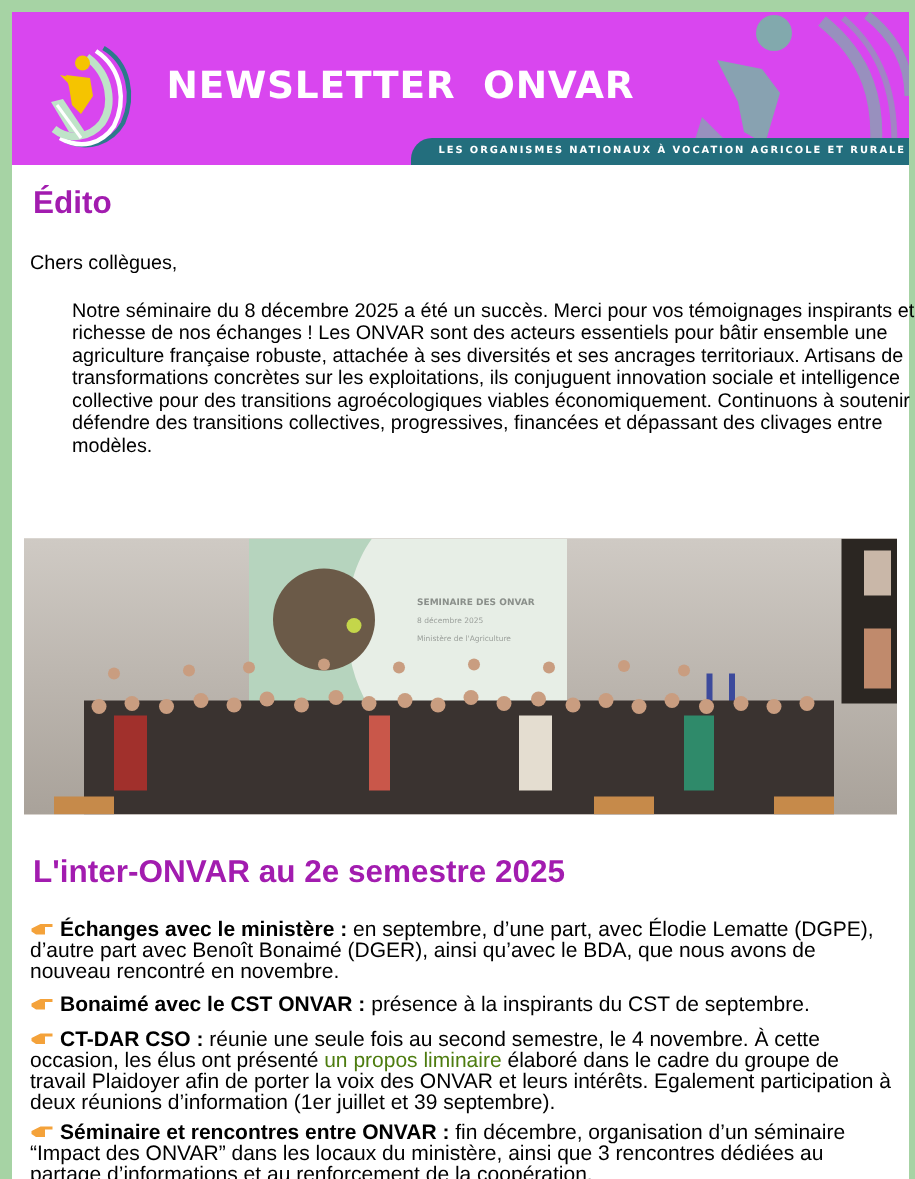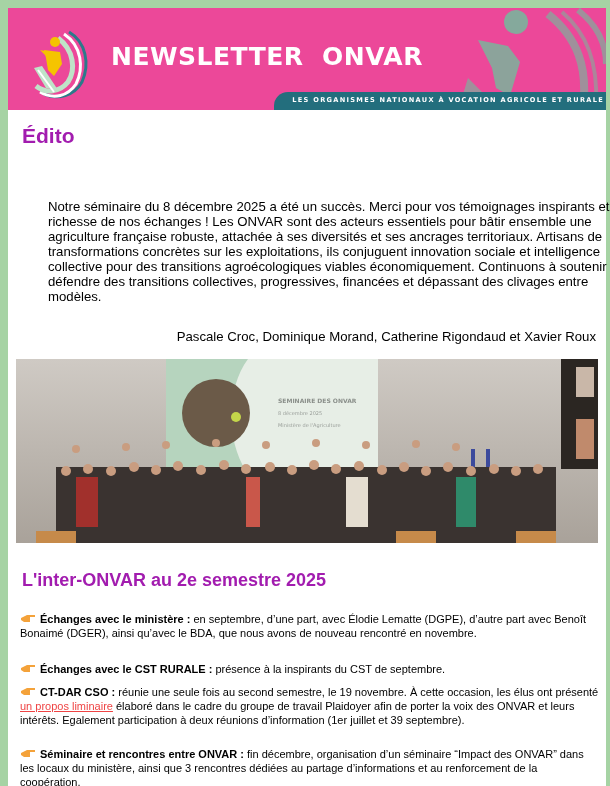--- a/index.html
+++ b/index.html
@@ -8,21 +8,21 @@
     background: #a6d3a4;
     font-family: "Liberation Sans", sans-serif;
     color: #000;
   }
   .panel {
     position: absolute; left: 8px; top: 8px; width: 598px; height: 800px;
     background: #ffffff;
   }
   .banner {
     position: absolute; left: 0; top: 0; width: 598px; height: 102px;
-    background: #ec4899; overflow: hidden;
+    background: #d946ef; overflow: hidden;
   }
   .banner-title {
     position: absolute; left: 103px; top: 34px;
     font-family: "DejaVu Sans", sans-serif; font-weight: bold;
     font-size: 25px; color: #ffffff; letter-spacing: 0.5px; white-space: pre;
   }
   .banner-strip {
     position: absolute; left: 266px; top: 84px; width: 340px; height: 18px;
     background: #236e7d; border-top-left-radius: 14px;
   }
@@ -31,41 +31,41 @@
     font-family: "DejaVu Sans", sans-serif; font-weight: bold;
     font-size: 6.6px; color: #ffffff; letter-spacing: 1.3px; white-space: nowrap;
   }
   .logo { position: absolute; left: 16px; top: 16px; width: 70px; height: 80px; }
   .deco { position: absolute; left: 430px; top: 0; width: 170px; height: 100px; }
 
   .section-title {
     position: absolute; left: 14px; font-weight: bold; color: #a21caf;
   }
   .edito-title { top: 116px; font-size: 21px; }
-  .inter-title { top: 562px; font-size: 18px; text-align: center; }
+  .inter-title { top: 562px; font-size: 21px; text-align: center; }
 
   .text { position: absolute; left: 12px; width: 578px; font-size: 13.2px; line-height: 15px; }
   .greeting { top: 159px; }
   .body-para { top: 191px; margin-left: 28px; }
   .rdv { top: 296px; font-weight: bold; }
   .signature { top: 321px; text-align: right; width: 576px; }
 
   .photo {
     position: absolute; left: 8px; top: 351px; width: 582px; height: 184px;
     overflow: hidden; background: #b9b2a8;
   }
 
-  .item { position: absolute; left: 12px; width: 580px; font-size: 11px; line-height: 14px; }
+  .item { position: absolute; left: 12px; width: 580px; font-size: 14px; line-height: 14px; }
   .item b { font-weight: bold; }
   .pointer { display: inline-block; width: 16px; height: 12px; margin-right: 4px; vertical-align: -1px; }
   .item1 { top: 604px; }
   .item2 { top: 654px; }
   .item3 { top: 677px; }
   .item4 { top: 739px; }
-  .link { color: #ef4444; text-decoration: underline; cursor: pointer; }
+  .link { color: #4d7c0f; cursor: pointer; }
 </style>
 </head>
 <body>
 
 <div class="panel">
 
   <div class="banner">
     <svg class="logo" viewBox="0 0 70 80">
       <path d="M45 8 C62 18 66 40 58 58 C50 72 34 76 20 70" stroke="#2b7a8a" stroke-width="3" fill="none"></path>
       <path d="M40 10 C58 22 60 44 52 60 C44 72 30 76 16 68" stroke="#ffffff" stroke-width="3" fill="none"></path>
@@ -84,22 +84,22 @@
       <path d="M110 6 C140 30 150 60 145 100" stroke="#6cc29c" stroke-width="8" fill="none" opacity="0.6"></path>
       <path d="M124 4 C150 26 160 56 158 96" stroke="#6cc29c" stroke-width="4" fill="none" opacity="0.5"></path>
       <path d="M140 2 C160 18 168 36 168 56" stroke="#6cc29c" stroke-width="6" fill="none" opacity="0.6"></path>
     </svg>
     <div class="banner-strip">
       <span class="banner-strip-text">LES ORGANISMES NATIONAUX À VOCATION AGRICOLE ET RURALE</span>
     </div>
   </div>
 
   <div class="section-title edito-title">Édito</div>
+  <div class="text greeting">Chers collègues,</div>
   <div class="text body-para">Notre séminaire du 8 décembre 2025 a été un succès. Merci pour vos témoignages inspirants et la richesse de nos échanges ! Les ONVAR sont des acteurs essentiels pour bâtir ensemble une agriculture française robuste, attachée à ses diversités et ses ancrages territoriaux. Artisans de transformations concrètes sur les exploitations, ils conjuguent innovation sociale et intelligence collective pour des transitions agroécologiques viables économiquement. Continuons à soutenir et défendre des transitions collectives, progressives, financées et dépassant des clivages entre modèles.</div>
-  <div class="text signature">Pascale Croc, Dominique Morand, Catherine Rigondaud et Xavier Roux</div>
 
   <div class="photo">
     <svg width="582" height="184" viewBox="0 0 582 184">
       <defs>
         <linearGradient id="wall" x1="0" y1="0" x2="0" y2="1">
           <stop offset="0" stop-color="#cfcac4"></stop>
             <stop offset="1" stop-color="#a9a29a"></stop>
         </linearGradient>
       </defs>
       <rect width="582" height="184" fill="url(#wall)"></rect>
@@ -163,27 +163,27 @@
 
   <div class="item item1">
     <span class="pointer"><svg width="16" height="12" viewBox="0 0 16 12">
           <path d="M1 6 L7 3 L15 3 L15 5 L10 5 L10 10 L4 10 L1 8 Z" fill="#f4a23a"></path>
         </svg></span><b>Échanges avec le ministère :</b><span> en septembre, d’une part, avec Élodie Lematte (DGPE), d’autre part avec Benoît Bonaimé (DGER), ainsi qu’avec le BDA, que nous avons de nouveau rencontré en novembre.</span>
   </div>
 
   <div class="item item2">
     <span class="pointer"><svg width="16" height="12" viewBox="0 0 16 12">
           <path d="M1 6 L7 3 L15 3 L15 5 L10 5 L10 10 L4 10 L1 8 Z" fill="#f4a23a"></path>
-        </svg></span><b>Échanges avec le CST RURALE :</b><span> présence à la inspirants du CST de septembre.</span>
+        </svg></span><b>Bonaimé avec le CST ONVAR :</b><span> présence à la inspirants du CST de septembre.</span>
   </div>
 
   <div class="item item3">
     <span class="pointer"><svg width="16" height="12" viewBox="0 0 16 12">
           <path d="M1 6 L7 3 L15 3 L15 5 L10 5 L10 10 L4 10 L1 8 Z" fill="#f4a23a"></path>
-        </svg></span><b>CT-DAR CSO :</b><span> réunie une seule fois au second semestre, le 19 novembre. À cette occasion, les élus ont présenté </span><a class="link">un propos liminaire</a><span> élaboré dans le cadre du groupe de travail Plaidoyer afin de porter la voix des ONVAR et leurs intérêts. Egalement participation à deux réunions d’information (1er juillet et 39 septembre).</span>
+        </svg></span><b>CT-DAR CSO :</b><span> réunie une seule fois au second semestre, le 4 novembre. À cette occasion, les élus ont présenté </span><a class="link">un propos liminaire</a><span> élaboré dans le cadre du groupe de travail Plaidoyer afin de porter la voix des ONVAR et leurs intérêts. Egalement participation à deux réunions d’information (1er juillet et 39 septembre).</span>
   </div>
 
   <div class="item item4">
     <span class="pointer"><svg width="16" height="12" viewBox="0 0 16 12">
           <path d="M1 6 L7 3 L15 3 L15 5 L10 5 L10 10 L4 10 L1 8 Z" fill="#f4a23a"></path>
         </svg></span><b>Séminaire et rencontres entre ONVAR :</b><span> fin décembre, organisation d’un séminaire “Impact des ONVAR” dans les locaux du ministère, ainsi que 3 rencontres dédiées au partage d’informations et au renforcement de la coopération.</span>
   </div>
 
 </div>
 

